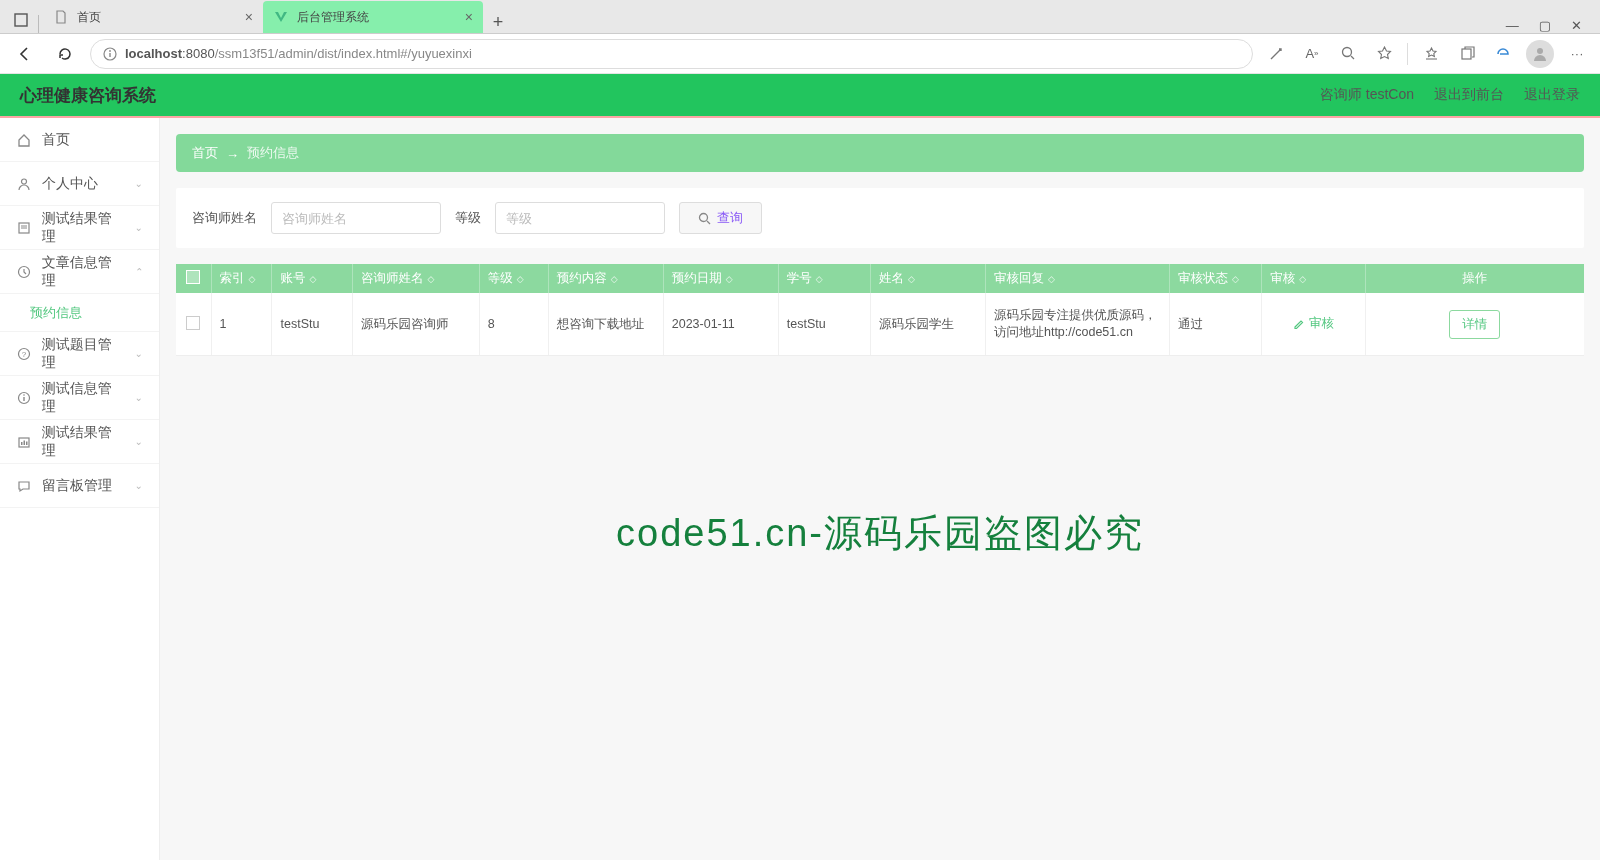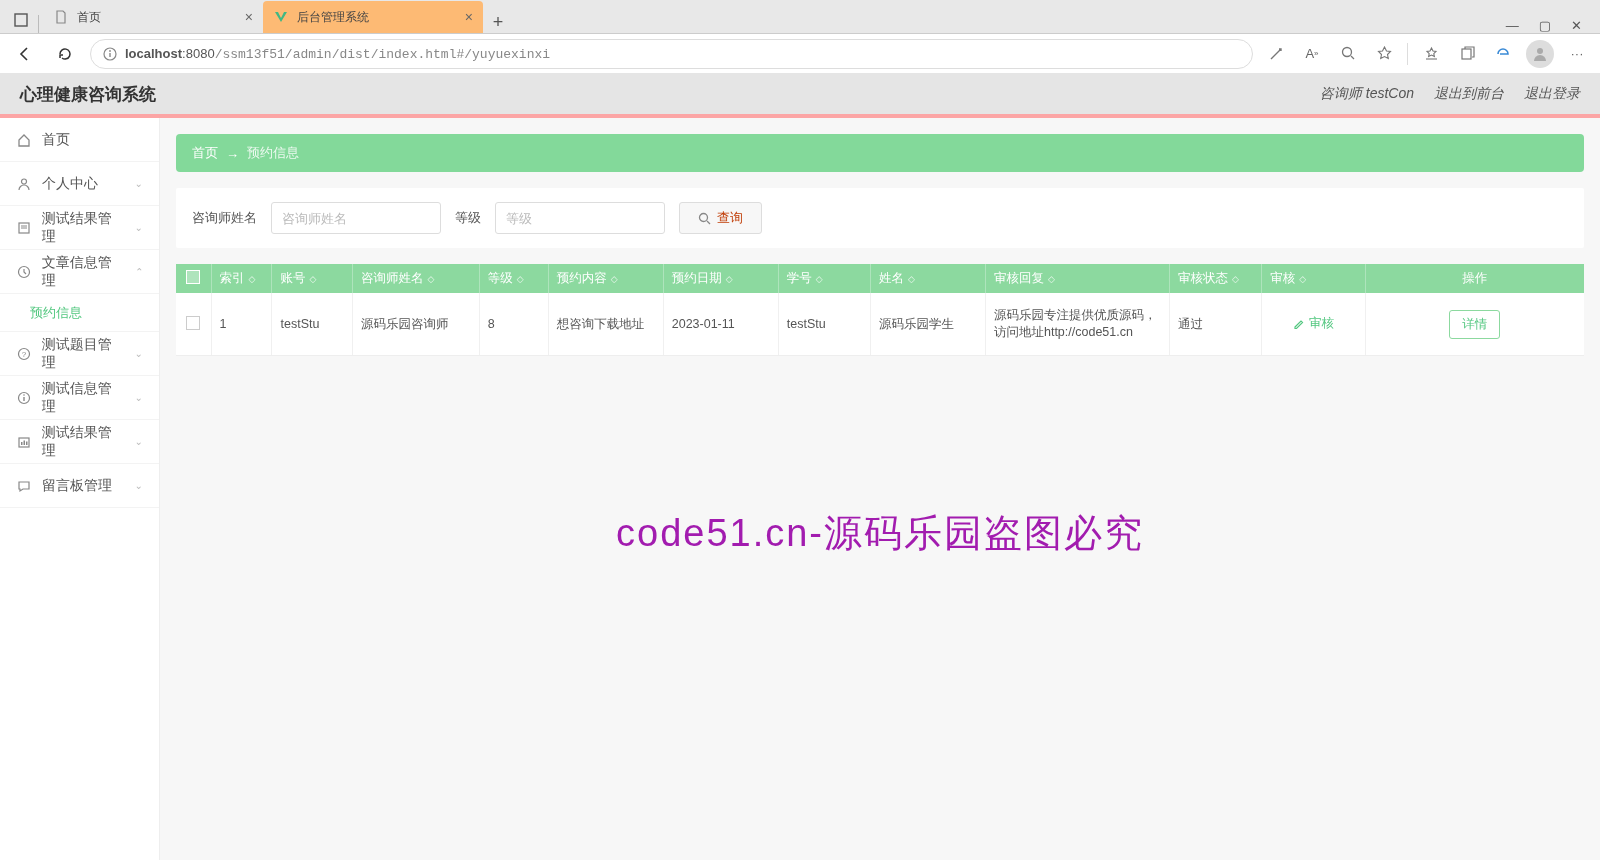--- a/index.html
+++ b/index.html
@@ -5,39 +5,39 @@
     * { margin:0; padding:0; box-sizing:border-box; font-family:"Microsoft YaHei","PingFang SC",Arial,sans-serif; }
 
     body { background:#fff; font-size:13px; color:#333; overflow:hidden; }
 
     
     .browser-top { background:#e8e8e8; }
     .tab-strip { height:34px; display:flex; align-items:flex-end; padding:0 8px; border-bottom:1px solid #ccc; }
     .win-sq { width:26px; height:26px; display:flex; align-items:center; justify-content:center; color:#555; }
     .sep-v { width:1px; height:18px; background:#bbb; margin:0 4px; }
     .tab { height:32px; width:220px; display:flex; align-items:center; gap:8px; padding:0 10px; font-size:12px; color:#444; position:relative; border-radius:4px 4px 0 0; }
-    .tab.active { background:#fdba74;margin-top:40px; }
+    .tab.active { background:#86efac;margin-top:40px; }
     .tab .tab-icon { width:16px; height:16px; display:flex; align-items:center; justify-content:center; }
     .tab .tab-close { margin-left:auto; color:#666; font-size:14px; cursor:pointer; }
     .newtab { width:30px; display:flex; align-items:center; justify-content:center; color:#555; font-size:18px; }
     .win-ctl { margin-left:auto; display:flex; gap:20px; padding-right:10px; color:#555; }
 
     .addr-bar { height:40px; background:#fff; display:flex; align-items:center; padding:0 10px; gap:10px; border-bottom:1px solid #e5e5e5; }
     .addr-btn { width:30px; height:30px; display:flex; align-items:center; justify-content:center; color:#555; border-radius:4px; }
     .url-box { flex:1; height:30px; border:1px solid #ddd; border-radius:15px; display:flex; align-items:center; gap:8px; padding:0 12px; font-size:13px; color:#666; }
     .url-box .host { color:#555; }
-    .url-box .path { color:#888;font-family:Liberation Mono, monospace; }
+    .url-box .path { color:#888; }
     .addr-ic { width:26px; height:26px; display:flex; align-items:center; justify-content:center; color:#666; }
     .avatar-brow { width:28px; height:28px; border-radius:50%; background:#ddd; display:flex; align-items:center; justify-content:center; }
 
     
-    .app-head { height:44px; background:#e5e5e5; border-bottom:4px solid #fca5a5; display:flex; align-items:center; padding:0 20px; }
+    .app-head { height:44px; background:#22c55e; border-bottom:2px solid #fca5a5; display:flex; align-items:center; padding:0 20px; }
     .app-title { font-size:17px; font-weight:600; color:#333; }
     .head-right { margin-left:auto; display:flex; gap:20px; font-size:14px; color:#555; }
-    .head-right span { cursor:pointer;font-style:italic; }
+    .head-right span { cursor:pointer; }
 
     
     .layout { display:flex; height:calc(860px - 34px - 40px - 44px); }
 
     
     .sidebar { width:160px; background:#fff; border-right:1px solid #eee; }
     .sidebar-item { height:44px; display:flex; align-items:center; padding:0 16px; font-size:14px; color:#555; border-bottom:1px solid #f3f3f3; cursor:pointer; gap:10px; }
     .sidebar-item .arrow { margin-left:auto; color:#bbb; font-size:10px; }
     .sidebar-item.open .arrow { transform:rotate(180deg); }
     .sub-item { height:38px; display:flex; align-items:center; padding-left:30px; font-size:13px; border-bottom:1px solid #f3f3f3; cursor:pointer; }
@@ -48,40 +48,40 @@
     .main { flex:1; background:#f7f7f7; padding:16px; overflow:auto; }
     .crumb { background:#83d99a; color:#fff; border-radius:4px; padding:10px 16px; font-size:13px; display:flex; gap:8px; align-items:center; }
     .crumb .c1 { color:#fff; }
     .crumb .c-arrow { color:#fff; }
     .crumb .c2 { color:rgba(255,255,255,0.85); }
 
     .filter-bar { margin-top:16px; background:#fff; border-radius:2px; padding:14px 16px; display:flex; align-items:center; gap:14px; font-size:13px; }
     .filter-label { color:#555; }
     .filter-input { height:32px; border:1px solid #ddd; border-radius:3px; padding:0 10px; width:170px; font-size:13px; color:#555; }
     .filter-input::placeholder { color:#bbb; }
-    .q-btn { height:32px; padding:0 18px; border:1px solid #ddd; background:#f7f7f7; border-radius:3px; display:flex; align-items:center; gap:6px; color:#c2410c; font-size:13px; cursor:pointer; }
+    .q-btn { height:32px; padding:0 18px; border:1px solid #ddd; background:#f7f7f7; border-radius:3px; display:flex; align-items:center; gap:6px; color:#8b5cf6; font-size:13px; cursor:pointer; }
 
     
     .table-wrap { margin-top:16px; background:#fff; border-radius:2px; padding:0; }
     table { width:100%; border-collapse:collapse; font-size:13px; }
     thead th { background:#8cd99f; color:#fff; font-weight:400; padding:6px 8px; text-align:left; font-size:12.5px; border-right:1px solid rgba(255,255,255,0.3); white-space:nowrap; }
     thead th:last-child { border-right:0; text-align:center; }
     thead th.center { text-align:center; }
     .sort-ic { font-size:9px; margin-left:4px; opacity:0.8; }
     tbody td { padding:14px 8px; border-bottom:1px solid #eee; border-right:1px solid #f0f0f0; color:#555; vertical-align:middle; font-size:12.5px; }
     tbody td:last-child { border-right:0; text-align:center;text-decoration:underline; }
     .chk { width:14px; height:14px; border:1px solid #ccc; background:#fff; display:inline-block; }
     .chk.head { border-color:#fff; background:rgba(255,255,255,0.3); }
     .audit-link { color:#52c77f; cursor:pointer; display:inline-flex; align-items:center; gap:4px; font-size:12.5px; }
     .detail-btn { border:1px solid #8cd99f; color:#52c77f; background:#fff; padding:5px 12px; border-radius:3px; font-size:12.5px; cursor:pointer; }
 
     .pager { padding:18px 0; display:flex; align-items:center; justify-content:center; gap:10px; font-size:13px; color:#777; position:relative; }
 
     
-    .wm { position:absolute; left:50%; transform:translateX(-50%); top:390px; font-size:38px; color:#a21caf; font-weight:500; pointer-events:none; white-space:nowrap; z-index:50; letter-spacing:2px; }
+    .wm { position:absolute; left:50%; transform:translateX(-50%); top:390px; font-size:38px; color:#15803d; font-weight:500; pointer-events:none; white-space:nowrap; z-index:50; letter-spacing:2px; }
 
     svg { display:block; }
   </style>
 </head>
 <body>
 
 <div class="browser-top">
   <div class="tab-strip">
     <div class="win-sq">
       <svg width="14" height="14" viewBox="0 0 14 14">

